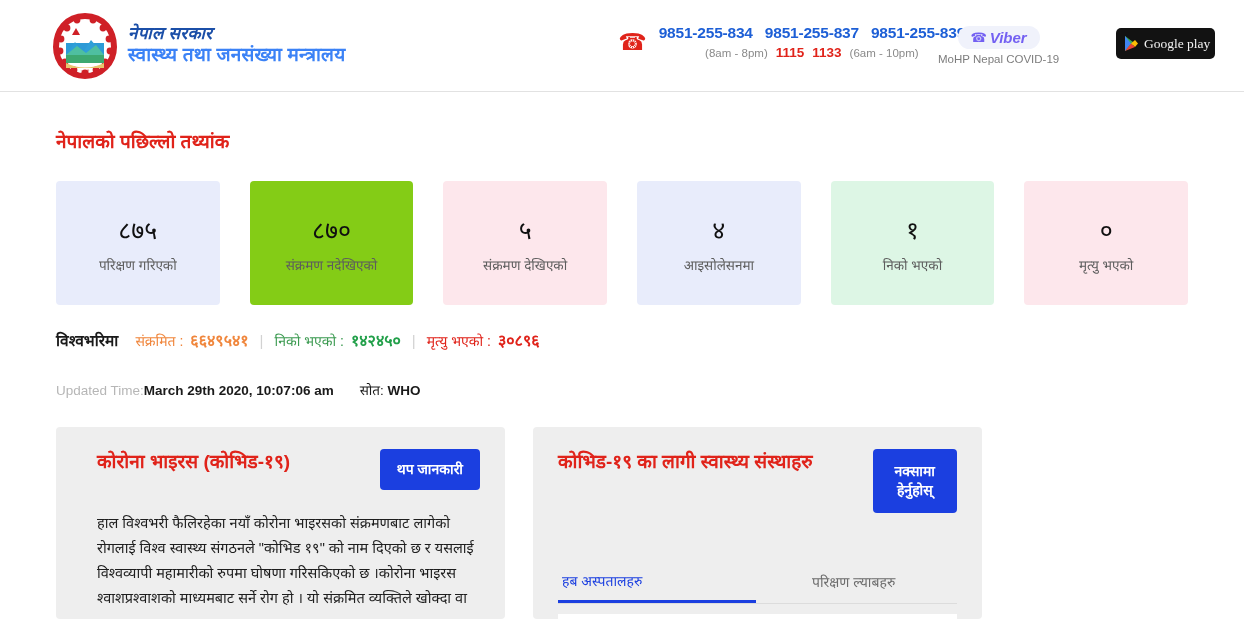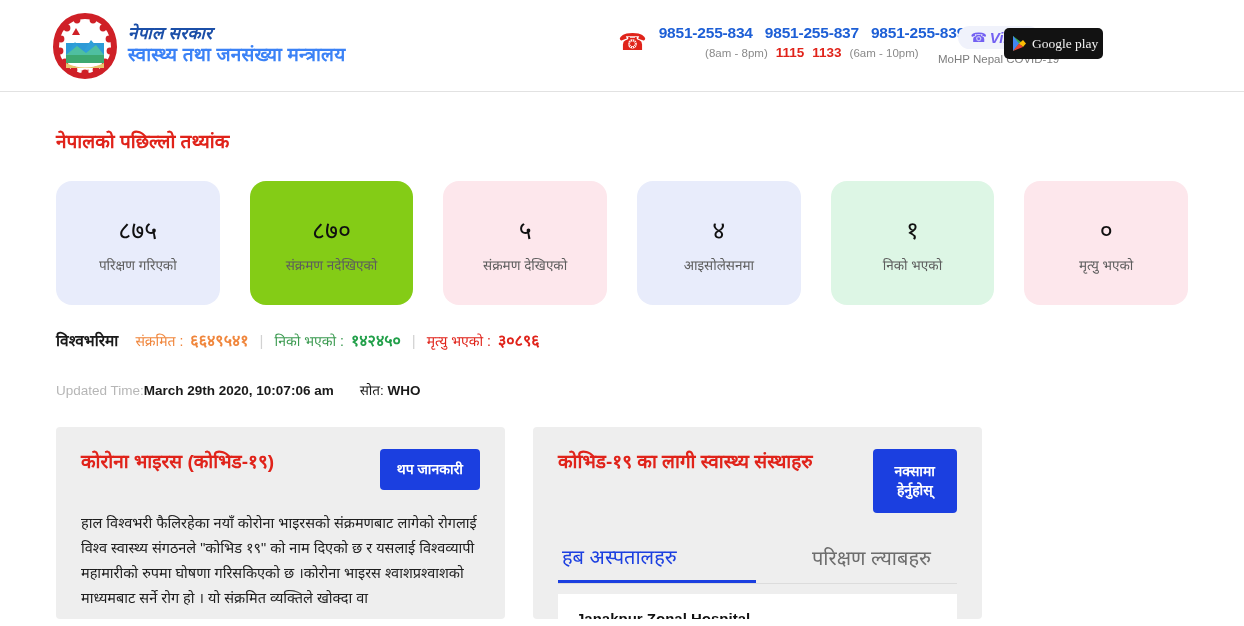--- a/index.html
+++ b/index.html
@@ -49,42 +49,42 @@
   .viber-block { position: absolute; left: 938px; top: 26px; text-align: center; }
   .viber-pill {
     background: #f0f2fb; border-radius: 13px; padding: 3px 13px;
     display: inline-flex; align-items: center; gap: 3px;
   }
   .viber-glyph { color: #7360f2; font-size: 13px; }
   .viber-word { color: #7360f2; font-weight: bold; font-size: 15px; font-style: italic; }
   .viber-caption { color: #7d7d7d; font-size: 11.5px; margin-top: 4px; }
 
   .gplay-badge {
-    position: absolute; left: 1004px; top: 28px;
+    position: absolute; left: 1116px; top: 28px;
     background: #121212; border-radius: 5px;
     width: 99px; height: 31px;
     display: flex; align-items: center; gap: 5px; padding: 0 8px;
   }
   .gplay-tri { width: 15px; height: 17px; flex: none; }
   .gplay-label { color: #f2f2f2; font-size: 13.5px; font-family: "Liberation Serif", serif; white-space: nowrap; }
 
   
   .page { padding: 0 56px; }
   .section-title {
     color: #e0231a; font-weight: bold; font-size: 19px;
     margin-top: 36px;
   }
 
   
   .stats-grid {
     display: grid; grid-template-columns: repeat(6, 1fr);
     gap: 30px; margin-top: 27px;
   }
   .stat-card {
-    height: 124px; border-radius: 16px;
+    height: 124px; border-radius: 4px;
     display: flex; flex-direction: column;
     align-items: center; justify-content: center; gap: 10px;
   }
   .stat-value { font-size: 25px; color: #101010; font-weight: normal; }
   .stat-label { font-size: 13.5px; color: #5d5d5d; }
 
   
   .world-row {
     margin-top: 24px; display: flex; align-items: baseline; gap: 7px;
     font-size: 15px;
@@ -106,21 +106,21 @@
   .updated-label { color: #b6b6b6; }
   .updated-value { color: #1a1a1a; font-weight: bold; }
   .source-label { color: #1a1a1a; }
   .source-value { color: #1a1a1a; font-weight: bold; }
 
   
   .cards-row {
     margin-top: 28px; display: flex; gap: 28px; align-items: flex-start;
   }
   .panel { background: #eeeeee; border-radius: 4px; }
-  .panel-info { width: 449px; padding: 22px 25px 0 25px; height: 192px; overflow: hidden; }
+  .panel-info { width: 449px; padding: 22px 25px 0 41px; height: 192px; overflow: hidden; }
   .panel-hosp { width: 449px; padding: 22px 25px 0 25px; height: 192px; overflow: hidden; }
   .panel-links { width: 168px; padding: 14px 12px; height: 192px; overflow: hidden; }
 
   .panel-head { display: flex; justify-content: space-between; align-items: flex-start; gap: 14px; }
   .panel-title { color: #e0231a; font-weight: bold; font-size: 19px; line-height: 1.35; }
   .btn-blue {
     background: #1b3fe0; color: #ffffff; border: none; border-radius: 4px;
     font-weight: bold; font-size: 14px; line-height: 1.35;
     padding: 11px 17px; cursor: pointer; text-align: center;
     font-family: inherit; white-space: nowrap; flex: none;
@@ -128,22 +128,22 @@
   .btn-map { padding: 13px 22px; }
 
   .body-text {
     margin-top: 21px; color: #1e1e1e; font-size: 14.5px;
     line-height: 1.72; text-align: left;
   }
 
   
   .tabs { display: flex; margin-top: 24px; border-bottom: 1px solid #dcdcdc; }
   .tab {
-    font-size: 20px; padding: 6px 4px 10px 4px; cursor: pointer;
-    background: none; border: none; font-family: inherit;
+    font-size: 14px; padding: 6px 4px 10px 4px; cursor: pointer;
+    background: none; border: none; font-family: inherit; margin-top: 28px;
   }
   .tab-active { color: #1b3fe0; border-bottom: 3px solid #1b3fe0; width: 198px; text-align: left; }
   .tab-idle { color: #6d6d6d; margin-left: 52px; }
   .hosp-list { margin-top: 10px; background: #ffffff; padding: 16px 18px; }
   .hosp-name { font-size: 15px; font-weight: bold; color: #101010; }
 
   
   .link-btn {
     display: block; width: 100%; text-align: left;
     border: none; border-radius: 5px; cursor: pointer;

